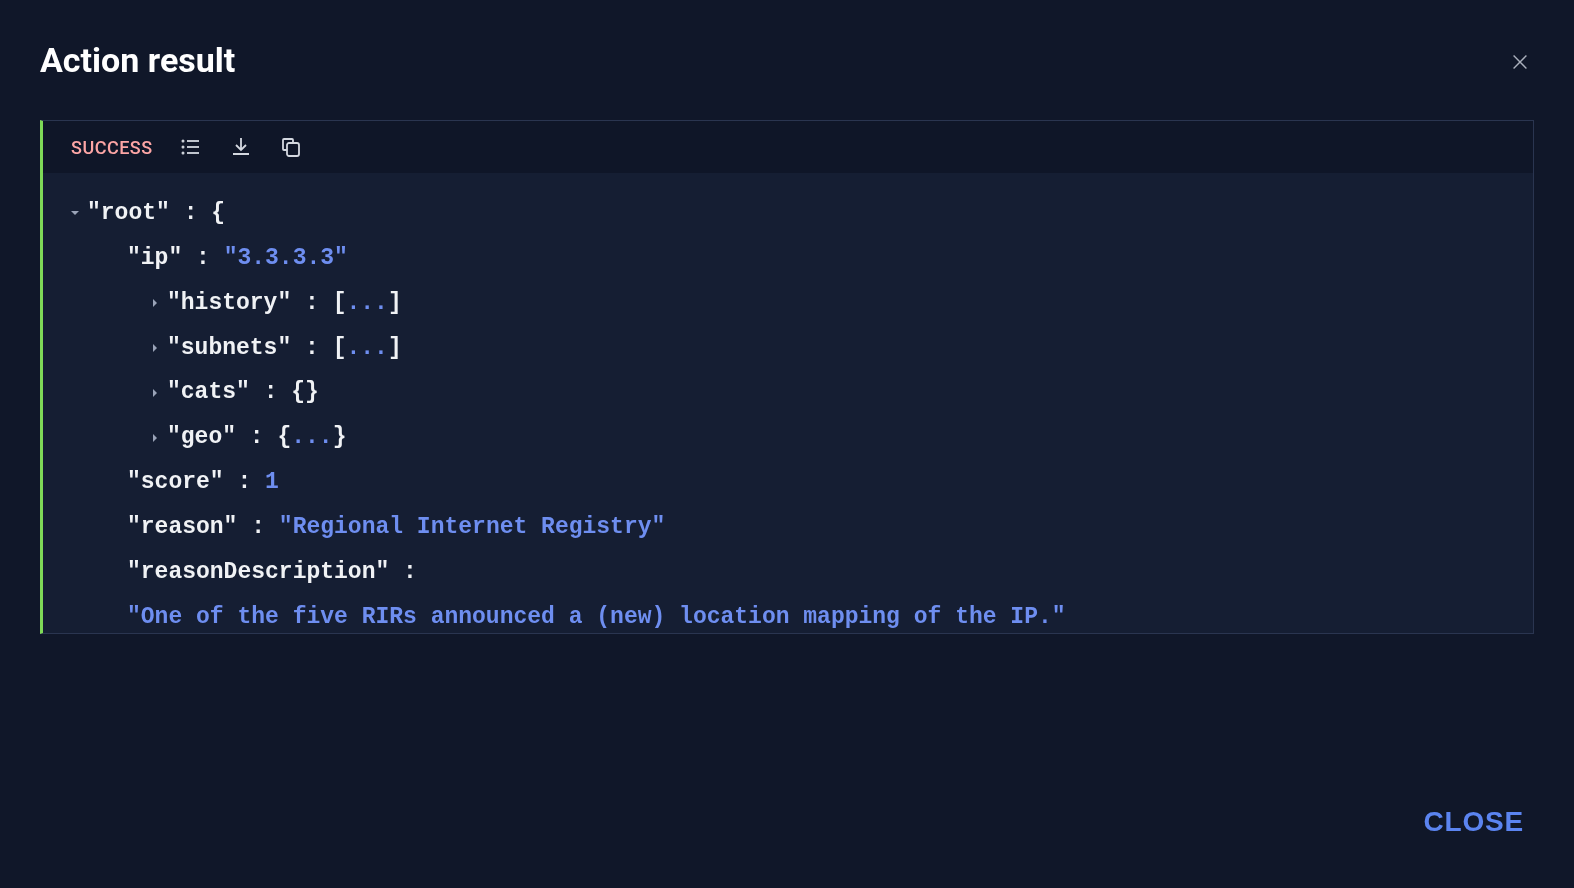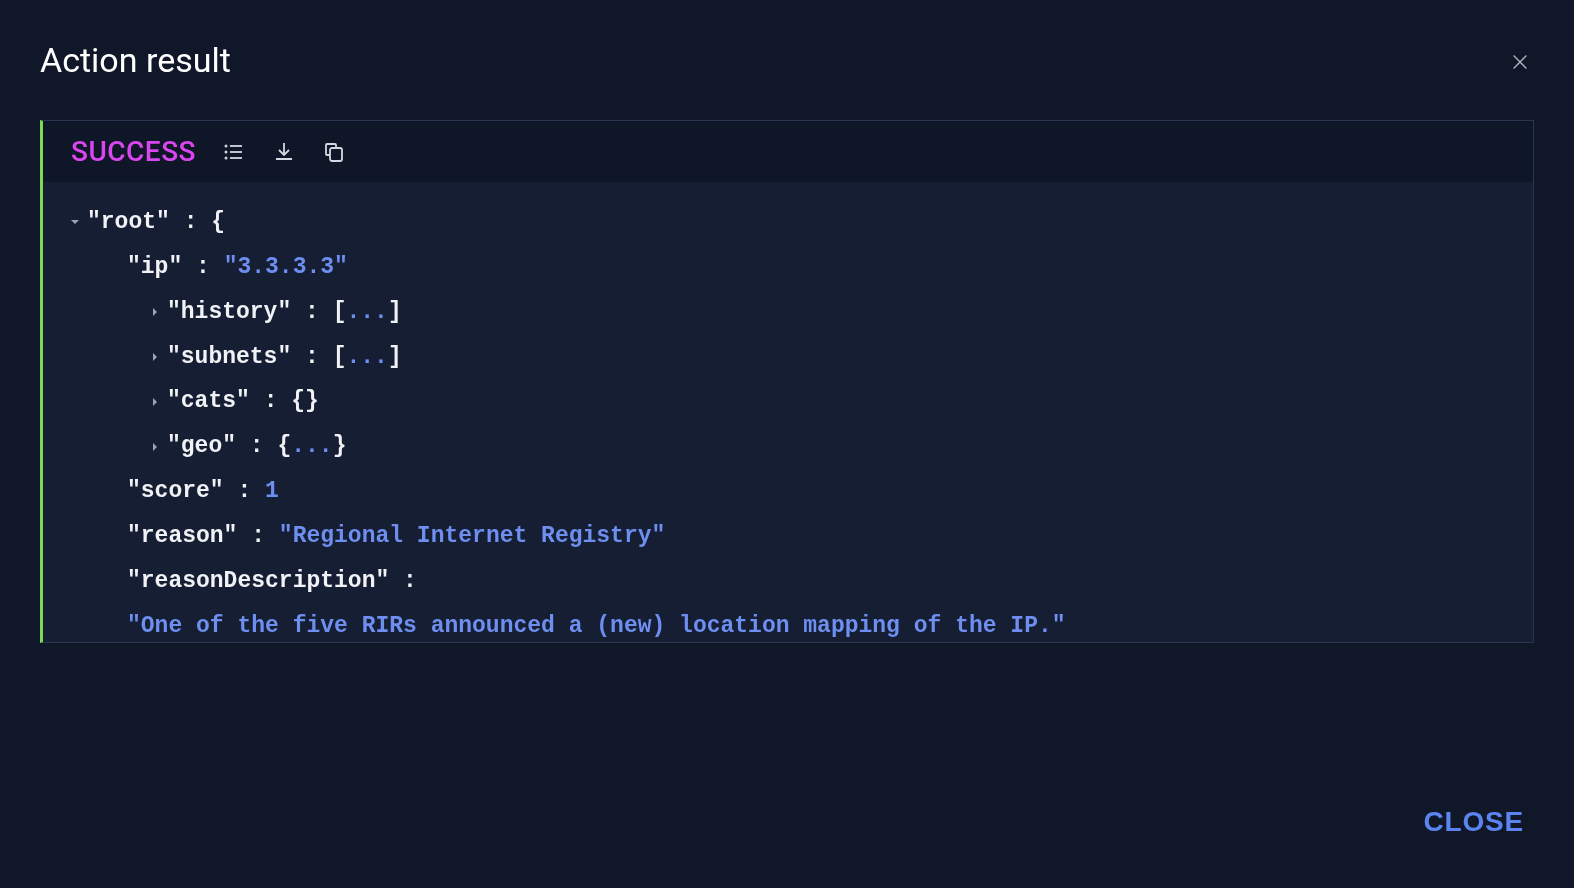--- a/index.html
+++ b/index.html
@@ -23,21 +23,21 @@
     flex-direction: column;
   }
   .header {
     display: flex;
     justify-content: space-between;
     align-items: flex-start;
     margin-bottom: 40px;
   }
   .title {
     font-size: 34px;
-    font-weight: 400;
+    font-weight: 700;
     color: #ffffff;
   }
   .close-x {
     cursor: pointer;
     color: #aab0bc;
     width: 28px;
     height: 28px;
     display: flex;
     align-items: center;
     justify-content: center;
@@ -57,22 +57,22 @@
     position: relative;
   }
   .panel-header {
     background: #0f1628;
     padding: 14px 28px;
     display: flex;
     align-items: center;
     gap: 26px;
   }
   .success-text {
-    color: #d946ef;
-    font-size: 28px;
+    color: #fca5a5;
+    font-size: 18px;
     font-weight: 500;
     letter-spacing: 0.5px;
     text-align: right;
   }
   .toolbar-icon {
     color: #d4d8e0;
     cursor: pointer;
     display: flex;
     align-items: center;
     justify-content: center;

